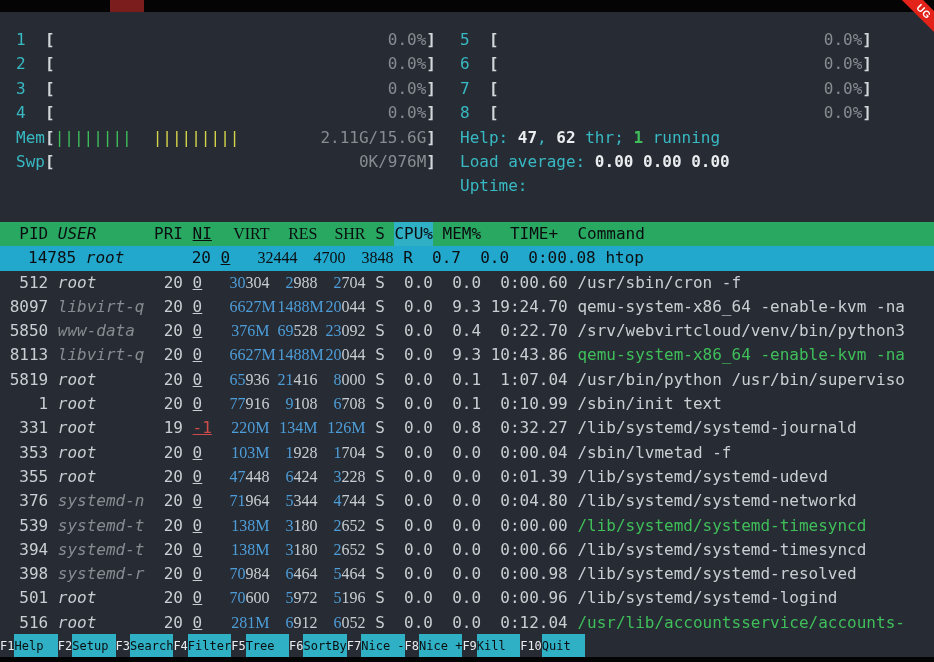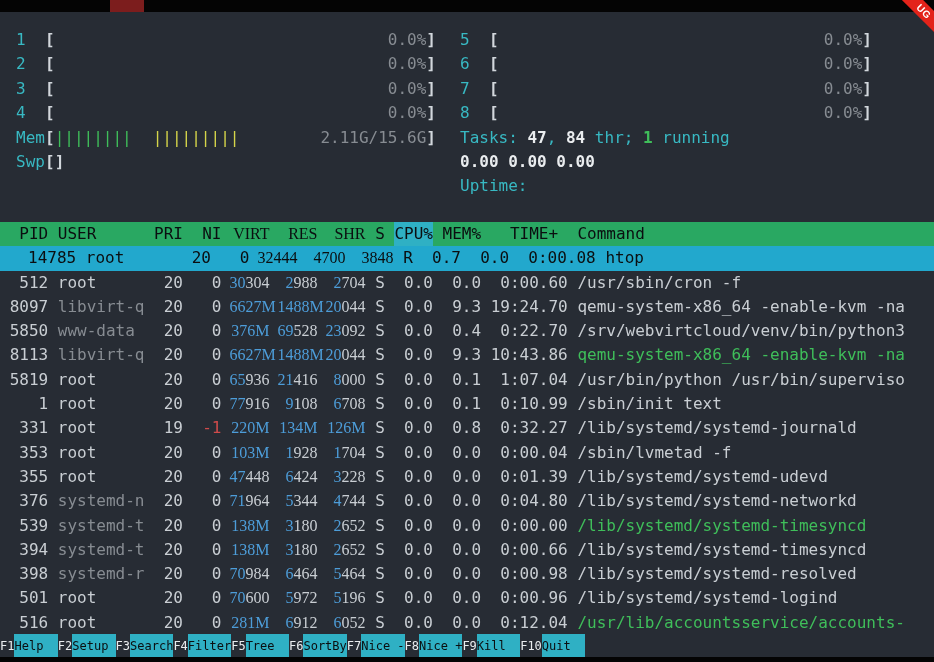--- a/index.html
+++ b/index.html
@@ -43,23 +43,23 @@
 
   .st-cyan { color:var(--cyan,#38b9c3); }
   .st-bold { color:var(--bold-white,#eaedef); font-weight:bold; }
   .st-bold-green { color:var(--green,#3fbe5a); font-weight:bold; }
   .st-bold-cyan { color:#55cfe0; font-weight:bold; }
 
   .ptable { position:absolute; top:210px; left:0; right:0; }
   .prow { display:flex; height:24.3px; line-height:24.3px; white-space:pre; }
   .prow > span + span { margin-left:1ch; }
   .c-pid { width:5ch; text-align:right; }
-  .c-user { width:9ch; }
+  .c-user { width:9ch;font-style:italic; }
   .c-pri { width:3ch; text-align:right; }
-  .c-ni  { width:3ch; text-align:right; }
+  .c-ni  { width:3ch; text-align:left;text-decoration:underline; }
   .c-virt,.c-res,.c-shr { width:5ch; text-align:right;font-family:Liberation Serif, serif; }
   .c-s { width:1ch; }
   .c-cpu,.c-mem { width:4ch; text-align:right; }
   .c-time { width:8ch; text-align:right; }
   .c-cmd { flex:1 1 auto; overflow:hidden; }
 
   .num-hi { color:var(--blue,#4d9dd9); }
   .dim { color:var(--dim,#878c92); }
   .red { color:var(--red,#cf4b4b); }
   .c-cmd.green { color:var(--green,#3fbe5a); }
@@ -92,29 +92,29 @@
   <div class="ribbon">UG</div>
 
   <div class="term">
     <div class="hdr">
       <div class="col left" id="left-col">
           <div class="line"><span class="mlabel">1</span><span class="bracket">[</span><span class="mbody"><span class="spacer"></span><span class="mval">0.0%</span></span><span class="bracket">]</span></div>
           <div class="line"><span class="mlabel">2</span><span class="bracket">[</span><span class="mbody"><span class="spacer"></span><span class="mval">0.0%</span></span><span class="bracket">]</span></div>
           <div class="line"><span class="mlabel">3</span><span class="bracket">[</span><span class="mbody"><span class="spacer"></span><span class="mval">0.0%</span></span><span class="bracket">]</span></div>
           <div class="line"><span class="mlabel">4</span><span class="bracket">[</span><span class="mbody"><span class="spacer"></span><span class="mval">0.0%</span></span><span class="bracket">]</span></div>
           <div class="line"><span class="mlabel">Mem</span><span class="bracket">[</span><span class="mbody"><span class="bar green">||||||||</span><span class="bar yellow">|||||||||</span><span class="spacer"></span><span class="mval">2.11G/15.6G</span></span><span class="bracket">]</span></div>
-          <div class="line"><span class="mlabel">Swp</span><span class="bracket">[</span><span class="bracket">]</span></div>
+          <div class="line"><span class="mlabel">Swp</span><span class="bracket">[</span><span class="mbody"><span class="spacer"></span><span class="mval">0K/976M</span></span><span class="bracket">]</span></div>
         </div>
       <div class="col right" id="right-col">
           <div class="line"><span class="mlabel">5</span><span class="bracket">[</span><span class="mbody"><span class="spacer"></span><span class="mval">0.0%</span></span><span class="bracket">]</span></div>
           <div class="line"><span class="mlabel">6</span><span class="bracket">[</span><span class="mbody"><span class="spacer"></span><span class="mval">0.0%</span></span><span class="bracket">]</span></div>
           <div class="line"><span class="mlabel">7</span><span class="bracket">[</span><span class="mbody"><span class="spacer"></span><span class="mval">0.0%</span></span><span class="bracket">]</span></div>
           <div class="line"><span class="mlabel">8</span><span class="bracket">[</span><span class="mbody"><span class="spacer"></span><span class="mval">0.0%</span></span><span class="bracket">]</span></div>
-          <div class="line"><span class="st-cyan">Tasks: </span><span class="st-bold">47</span><span class="st-cyan">, </span><span class="st-bold">84</span><span class="st-cyan"> thr; </span><span class="st-bold-green">1</span><span class="st-cyan"> running</span></div>
-          <div class="line"><span class="st-bold">0.00 </span><span class="st-bold">0.00 </span><span class="st-bold">0.00</span></div>
+          <div class="line"><span class="st-cyan">Help: </span><span class="st-bold">47</span><span class="st-cyan">, </span><span class="st-bold">62</span><span class="st-cyan"> thr; </span><span class="st-bold-green">1</span><span class="st-cyan"> running</span></div>
+          <div class="line"><span class="st-cyan">Load average: </span><span class="st-bold">0.00 </span><span class="st-bold">0.00 </span><span class="st-bold">0.00</span></div>
           <div class="line"><span class="st-cyan">Uptime: </span></div>
         </div>
     </div>
     <div class="ptable" id="ptable">
         <div class="prow phead"><span class="c-pid">PID</span><span class="c-user">USER</span><span class="c-pri">PRI</span><span class="c-ni">NI</span><span class="c-virt">VIRT</span><span class="c-res">RES</span><span class="c-shr">SHR</span><span class="c-s">S</span><span class="c-cpu sort">CPU%</span><span class="c-mem">MEM%</span><span class="c-time">TIME+</span><span class="c-cmd">Command</span></div>
         <div class="prow selected"><span class="c-pid">14785</span><span class="c-user">root</span><span class="c-pri">20</span><span class="c-ni">0</span><span class="c-virt"><span class="num-hi">32</span><span class="num-lo">444</span></span><span class="c-res"><span class="num-hi">4</span><span class="num-lo">700</span></span><span class="c-shr"><span class="num-hi">3</span><span class="num-lo">848</span></span><span class="c-s">R</span><span class="c-cpu">0.7</span><span class="c-mem">0.0</span><span class="c-time">0:00.08</span><span class="c-cmd">htop</span></div>
         <div class="prow"><span class="c-pid">512</span><span class="c-user">root</span><span class="c-pri">20</span><span class="c-ni">0</span><span class="c-virt"><span class="num-hi">30</span><span class="num-lo">304</span></span><span class="c-res"><span class="num-hi">2</span><span class="num-lo">988</span></span><span class="c-shr"><span class="num-hi">2</span><span class="num-lo">704</span></span><span class="c-s">S</span><span class="c-cpu">0.0</span><span class="c-mem">0.0</span><span class="c-time">0:00.60</span><span class="c-cmd">/usr/sbin/cron -f</span></div>
         <div class="prow"><span class="c-pid">8097</span><span class="c-user dim">libvirt-q</span><span class="c-pri">20</span><span class="c-ni">0</span><span class="c-virt"><span class="num-hi">6627M</span><span class="num-lo"></span></span><span class="c-res"><span class="num-hi">1488M</span><span class="num-lo"></span></span><span class="c-shr"><span class="num-hi">20</span><span class="num-lo">044</span></span><span class="c-s">S</span><span class="c-cpu">0.0</span><span class="c-mem">9.3</span><span class="c-time">19:24.70</span><span class="c-cmd">qemu-system-x86_64 -enable-kvm -na</span></div>
         <div class="prow"><span class="c-pid">5850</span><span class="c-user dim">www-data</span><span class="c-pri">20</span><span class="c-ni">0</span><span class="c-virt"><span class="num-hi">376M</span><span class="num-lo"></span></span><span class="c-res"><span class="num-hi">69</span><span class="num-lo">528</span></span><span class="c-shr"><span class="num-hi">23</span><span class="num-lo">092</span></span><span class="c-s">S</span><span class="c-cpu">0.0</span><span class="c-mem">0.4</span><span class="c-time">0:22.70</span><span class="c-cmd">/srv/webvirtcloud/venv/bin/python3</span></div>
         <div class="prow"><span class="c-pid">8113</span><span class="c-user dim">libvirt-q</span><span class="c-pri">20</span><span class="c-ni">0</span><span class="c-virt"><span class="num-hi">6627M</span><span class="num-lo"></span></span><span class="c-res"><span class="num-hi">1488M</span><span class="num-lo"></span></span><span class="c-shr"><span class="num-hi">20</span><span class="num-lo">044</span></span><span class="c-s">S</span><span class="c-cpu">0.0</span><span class="c-mem">9.3</span><span class="c-time">10:43.86</span><span class="c-cmd green">qemu-system-x86_64 -enable-kvm -na</span></div>

